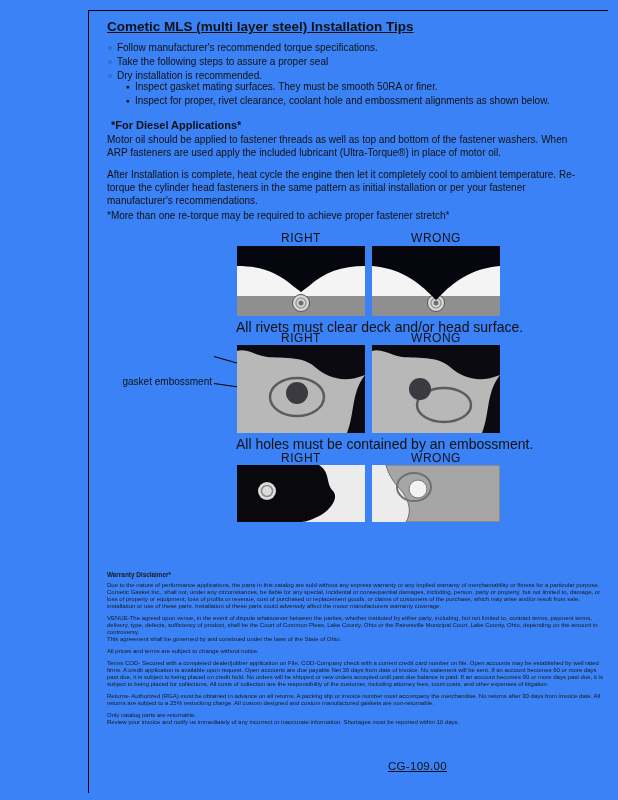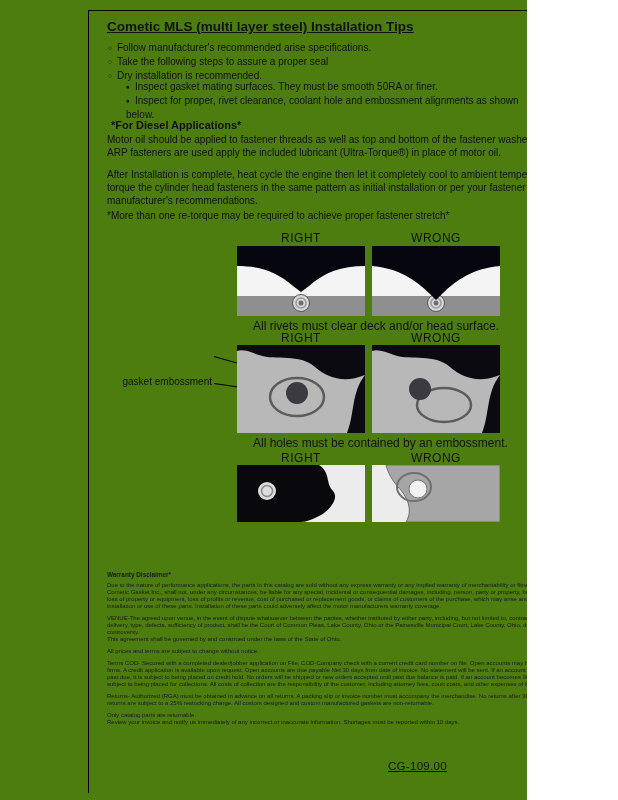--- a/index.html
+++ b/index.html
@@ -1,34 +1,34 @@
 <!DOCTYPE html>
 <html><head>
 <meta charset="utf-8">
 <style>
   html,body{margin:0;padding:0;background:#fff;}
-  .page{position:relative;width:527px;height:800px;background:#4d7c0f;overflow:hidden;
+  .page{position:relative;width:618px;height:800px;background:#3b82f6;overflow:hidden;
         font-family:"Liberation Sans",sans-serif;color:#111;}
   .abs{position:absolute;}
   .frame-top{left:88px;top:10px;width:520px;height:0;border-top:1.6px solid #000;}
   .frame-left{left:88px;top:10px;width:0;height:783px;border-left:1.6px solid #000;}
   .title{left:107px;top:19px;margin:0;font-size:13.5px;font-weight:bold;text-decoration:underline;}
   ul.tips{left:98px;top:41px;margin:0;padding:0 0 0 10px;list-style:none;font-size:10px;line-height:13px;}
   ul.tips li::before{content:"○";font-size:6.5px;margin-right:5px;position:relative;top:-1px;}
   ul.sub{left:116px;top:80px;margin:0;padding:0 0 0 10px;list-style:none;font-size:10px;line-height:13px;}
   ul.sub li::before{content:"●";font-size:6.5px;margin-right:5px;position:relative;top:-1px;}
   .diesel-head{left:107px;top:115px;margin:4px;font-size:11px;font-weight:bold;}
   .para{left:107px;width:480px;font-size:10px;line-height:13px;}
   .p1{top:133px;} .p2{top:168px;} .pnote{top:209px;}
   .fig-label{font-size:12px;text-align:center;letter-spacing:.5px;}
   .col-l{left:237px;width:128px;} .col-r{left:372px;width:128px;}
   .r1-lab{top:231px;} .r1-img{top:246px;height:70px;} .r1-cap{top:319px;}
   .r2-lab{top:331px;} .r2-img{top:345px;height:88px;} .r2-cap{top:436px;}
   .r3-lab{top:451px;} .r3-img{top:465px;height:57px;} .r3-cap{top:524px;width:240px;}
-  .caption{left:253px;font-size:12px;}
+  .caption{left:236px;font-size:14px;}
   svg.fig{display:block;width:128px;}
   .ann{font-size:10px;text-align:right;line-height:11.5px;}
   .ann1{left:112px;top:341px;width:100px;}
   .ann2{left:112px;top:376px;width:100px;}
   .lead{height:1.2px;background:#000;transform-origin:left center;}
   .lead1{left:214px;top:356px;width:84px;transform:rotate(16deg);}
   .lead2{left:214px;top:383px;width:78px;transform:rotate(8deg);}
   .disc{left:107px;top:571px;width:497px;font-size:6px;line-height:7px;color:#1a1a1a;}
   .disc .dh{font-size:6.4px;font-weight:bold;margin:0 0 4px 0;}
   .disc p{margin:0 0 5px 0;}
@@ -38,21 +38,21 @@
 </head>
 <body>
 
 <div class="page">
   <div class="abs frame-top"></div>
   <div class="abs frame-left"></div>
 
   <h1 class="abs title">Cometic MLS (multi layer steel) Installation Tips</h1>
 
   <ul class="abs tips">
-    <li>Follow manufacturer's recommended arise specifications.</li>
+    <li>Follow manufacturer's recommended torque specifications.</li>
     <li>Take the following steps to assure a proper seal</li>
     <li>Dry installation is recommended.</li>
   </ul>
   <ul class="abs sub">
     <li>Inspect gasket mating surfaces.  They must be smooth 50RA or finer.</li>
     <li>Inspect for proper, rivet clearance, coolant hole and embossment alignments as shown below.</li>
   </ul>
 
   <h2 class="abs diesel-head">*For Diesel Applications*</h2>
   <div class="abs para p1">Motor oil should be applied to fastener threads as well as top and bottom of the fastener washers. When ARP fasteners are used apply the included lubricant (Ultra-Torque®) in place of motor oil.</div>

